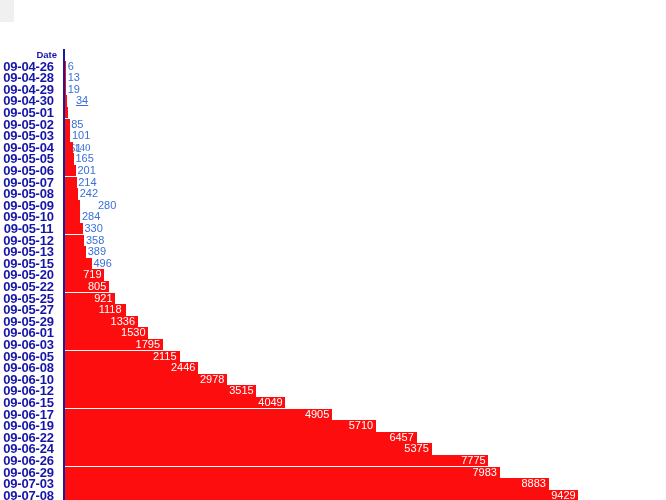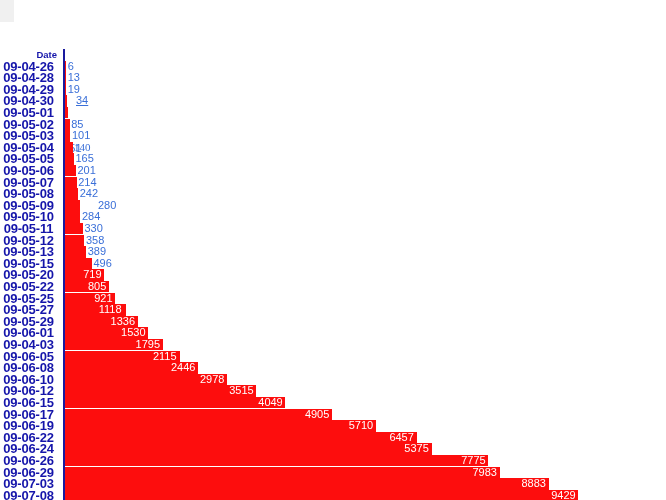--- a/index.html
+++ b/index.html
@@ -211,21 +211,21 @@
         <div class="date-cell">09-05-29</div>
         <div class="bar" style="width: 72.746px; background: rgb(253, 13, 13);"></div>
         <div class="val inside" style="left: 110.546px;">1336</div>
       </div>
       <div class="row" style="top: 327.3px;">
         <div class="date-cell">09-06-01</div>
         <div class="bar" style="width: 83.3094px; background: rgb(253, 13, 13);"></div>
         <div class="val inside" style="left: 121.109px;">1530</div>
       </div>
       <div class="row" style="top: 338.9px;">
-        <div class="date-cell">09-04-03</div>
+        <div class="date-cell">09-06-03</div>
         <div class="bar" style="width: 97.7388px; background: rgb(253, 13, 13);"></div>
         <div class="val inside" style="left: 135.539px;">1795</div>
       </div>
       <div class="row" style="top: 350.5px;">
         <div class="date-cell">09-06-05</div>
         <div class="bar" style="width: 115.163px; background: rgb(253, 13, 13);"></div>
         <div class="val inside" style="left: 152.963px;">2115</div>
       </div>
       <div class="row" style="top: 362.1px;">
         <div class="date-cell">09-06-08</div>

